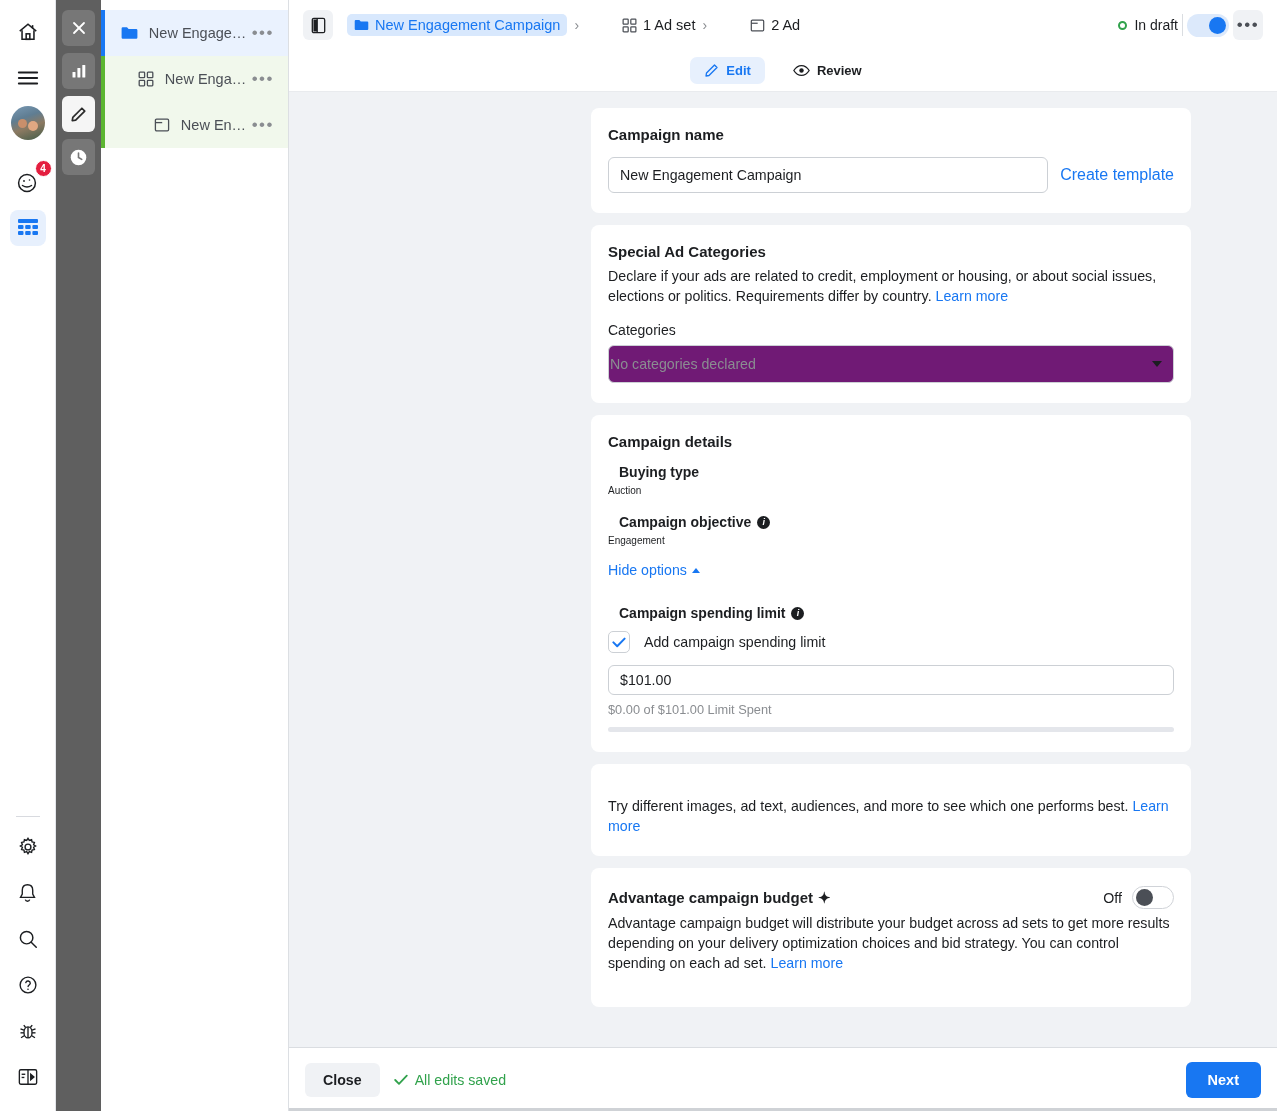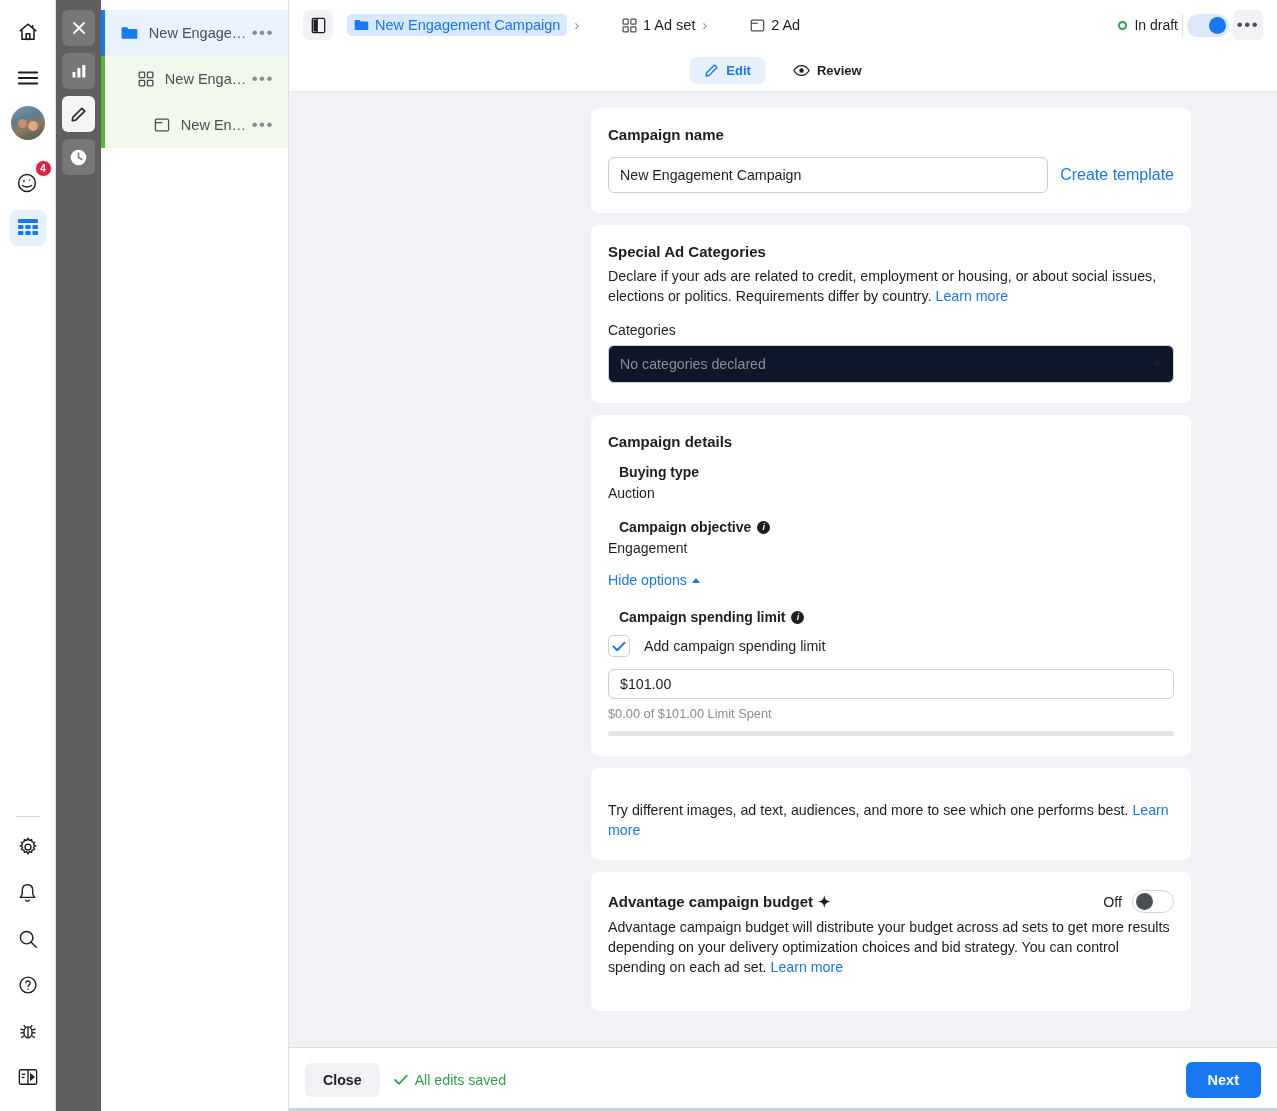--- a/index.html
+++ b/index.html
@@ -183,30 +183,30 @@
     flex: 1 1 auto; height: 36px;
     border: 1px solid #ccd0d5; border-radius: 6px;
     padding: 0 11px; font-size: 14.2px; color: #1c1e21;
     font-family: "Liberation Sans", sans-serif;
     background: #fff; outline: none;
   }
   .sublabel { font-size: 14px; font-weight: normal; color: #1c1e21; margin: 16px 0 7px 0; }
   .select-wrap { position: relative; }
   .select-box {
     height: 38px; border: 1px solid #ccd0d5; border-radius: 6px;
-    display: flex; align-items: center; padding: 0 11px;
-    font-size: 14.2px; color: #8a8d91; cursor: pointer; background: #0f172a;
+    display: flex; align-items: center; padding: 0 1px;
+    font-size: 14.2px; color: #8a8d91; cursor: pointer; background: #701a75;
   }
   .caret {
     position: absolute; right: 12px; top: 50%; transform: translateY(-50%);
     width: 0; height: 0; border-left: 5px solid transparent;
     border-right: 5px solid transparent; border-top: 6px solid #1c1e21;
   }
   .kv-label { font-size: 14px; font-weight: bold; color: #1c1e21; display: flex; align-items: center; gap: 6px; padding-left: 11px; }
-  .kv-value { font-size: 14px; color: #1c1e21; margin-top: 5px; }
+  .kv-value { font-size: 10px; color: #1c1e21; margin-top: 5px; }
   .info-i {
     width: 13px; height: 13px; border-radius: 50%; background: #1c1e21;
     color: #fff; font-size: 9px; font-weight: bold;
     display: inline-flex; align-items: center; justify-content: center;
     font-style: italic;
   }
   .hide-opt {
     color: #1877f2; font-size: 14.2px; font-weight: 500;
     margin-top: 16px; display: inline-flex; align-items: center; gap: 5px; cursor: pointer;
   }
@@ -519,21 +519,21 @@
             <span>Campaign objective</span>
             <span class="info-i">i</span>
           </div>
           <div class="kv-value">Engagement</div>
 
           <div class="hide-opt">
             <span>Hide options</span>
             <span class="chev-up"></span>
           </div>
 
-          <div class="kv-label" style="margin-top:20px;">
+          <div class="kv-label" style="margin-top:26px;">
             <span>Campaign spending limit</span>
             <span class="info-i">i</span>
           </div>
 
           <div class="chk-row">
             <span class="chk">
               <svg width="14" height="11" viewBox="0 0 14 11" fill="none" stroke="#1877f2" stroke-width="2" stroke-linecap="round" stroke-linejoin="round">
                 <path d="M1.4 5.4 L5.2 9.2 L12.6 1.6"></path>
               </svg>
             </span>

